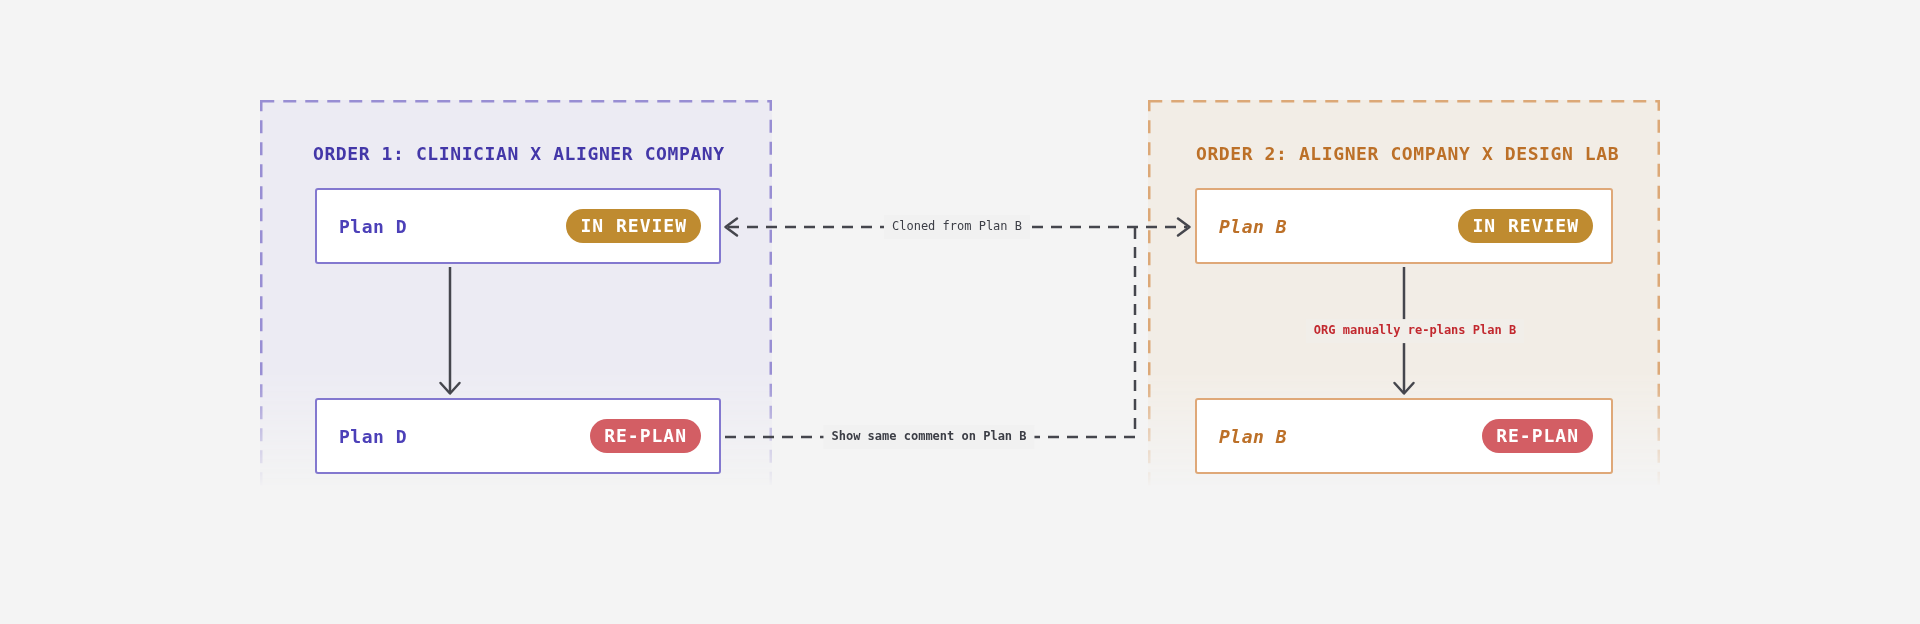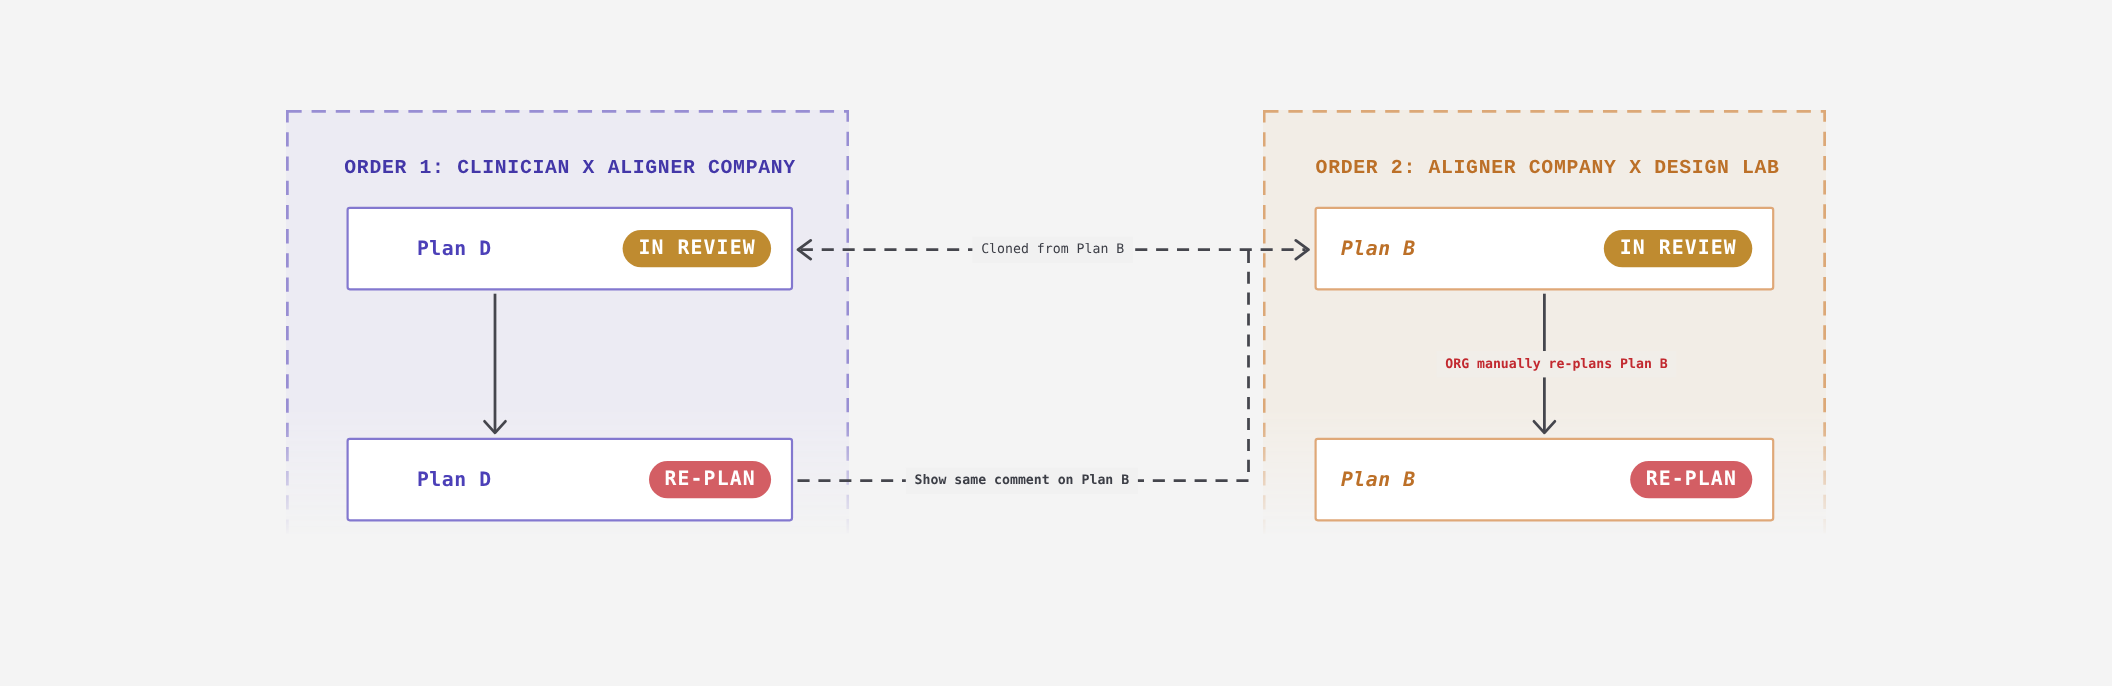--- a/index.html
+++ b/index.html
@@ -19,40 +19,39 @@
   }
   .group-bg--left  { left: 260px;  background: #ECEBF3; }
   .group-bg--right { left: 1148px; background: #F2EDE6; }
   .group-bg svg { display: block; width: 100%; height: 100%; }
 
   
   .group-title {
     position: absolute; top: 143px;
     font-size: 18px; font-weight: 700; letter-spacing: 0.6px;
     white-space: nowrap;
-    font-family: Liberation Mono, monospace;
   }
   .title--purple { left: 313px;  color: var(--purple-accent, #4337A8); }
   .title--orange { left: 1196px; color: var(--orange-accent, #BC7028); }
 
   
   .card {
     position: absolute; height: 76px; box-sizing: border-box;
     background: #FFFFFF; border-radius: 3px;
     display: flex; align-items: center; justify-content: space-between;
     padding: 0 18px 0 22px;
   }
   .card--purple { border: 2px solid #8378CF; }
   .card--orange { border: 2px solid #DFA878; }
   .card--tl { left: 315px;  top: 188px; width: 406px; }
   .card--bl { left: 315px;  top: 398px; width: 406px; }
   .card--tr { left: 1195px; top: 188px; width: 418px; }
   .card--br { left: 1195px; top: 398px; width: 418px; }
   .plan-name { font-size: 18px; font-weight: 700; letter-spacing: 0.5px; }
-  .plan--purple { color: var(--purple-plan, #4C40B8); margin-left: 40px; }
+  .plan--purple { color: var(--purple-plan, #4C40B8); }
   .plan--orange { color: var(--orange-accent, #BC7028); font-style: italic; }
 
   
   .badge {
     display: inline-block; border-radius: 999px;
     padding: 6px 14px 7px 14px;
     font-size: 18px; font-weight: 700; letter-spacing: 1px;
     color: #FFFFFF; white-space: nowrap;
   }
   .badge--gold { background: var(--badge-in-review, #BF8B30); }

